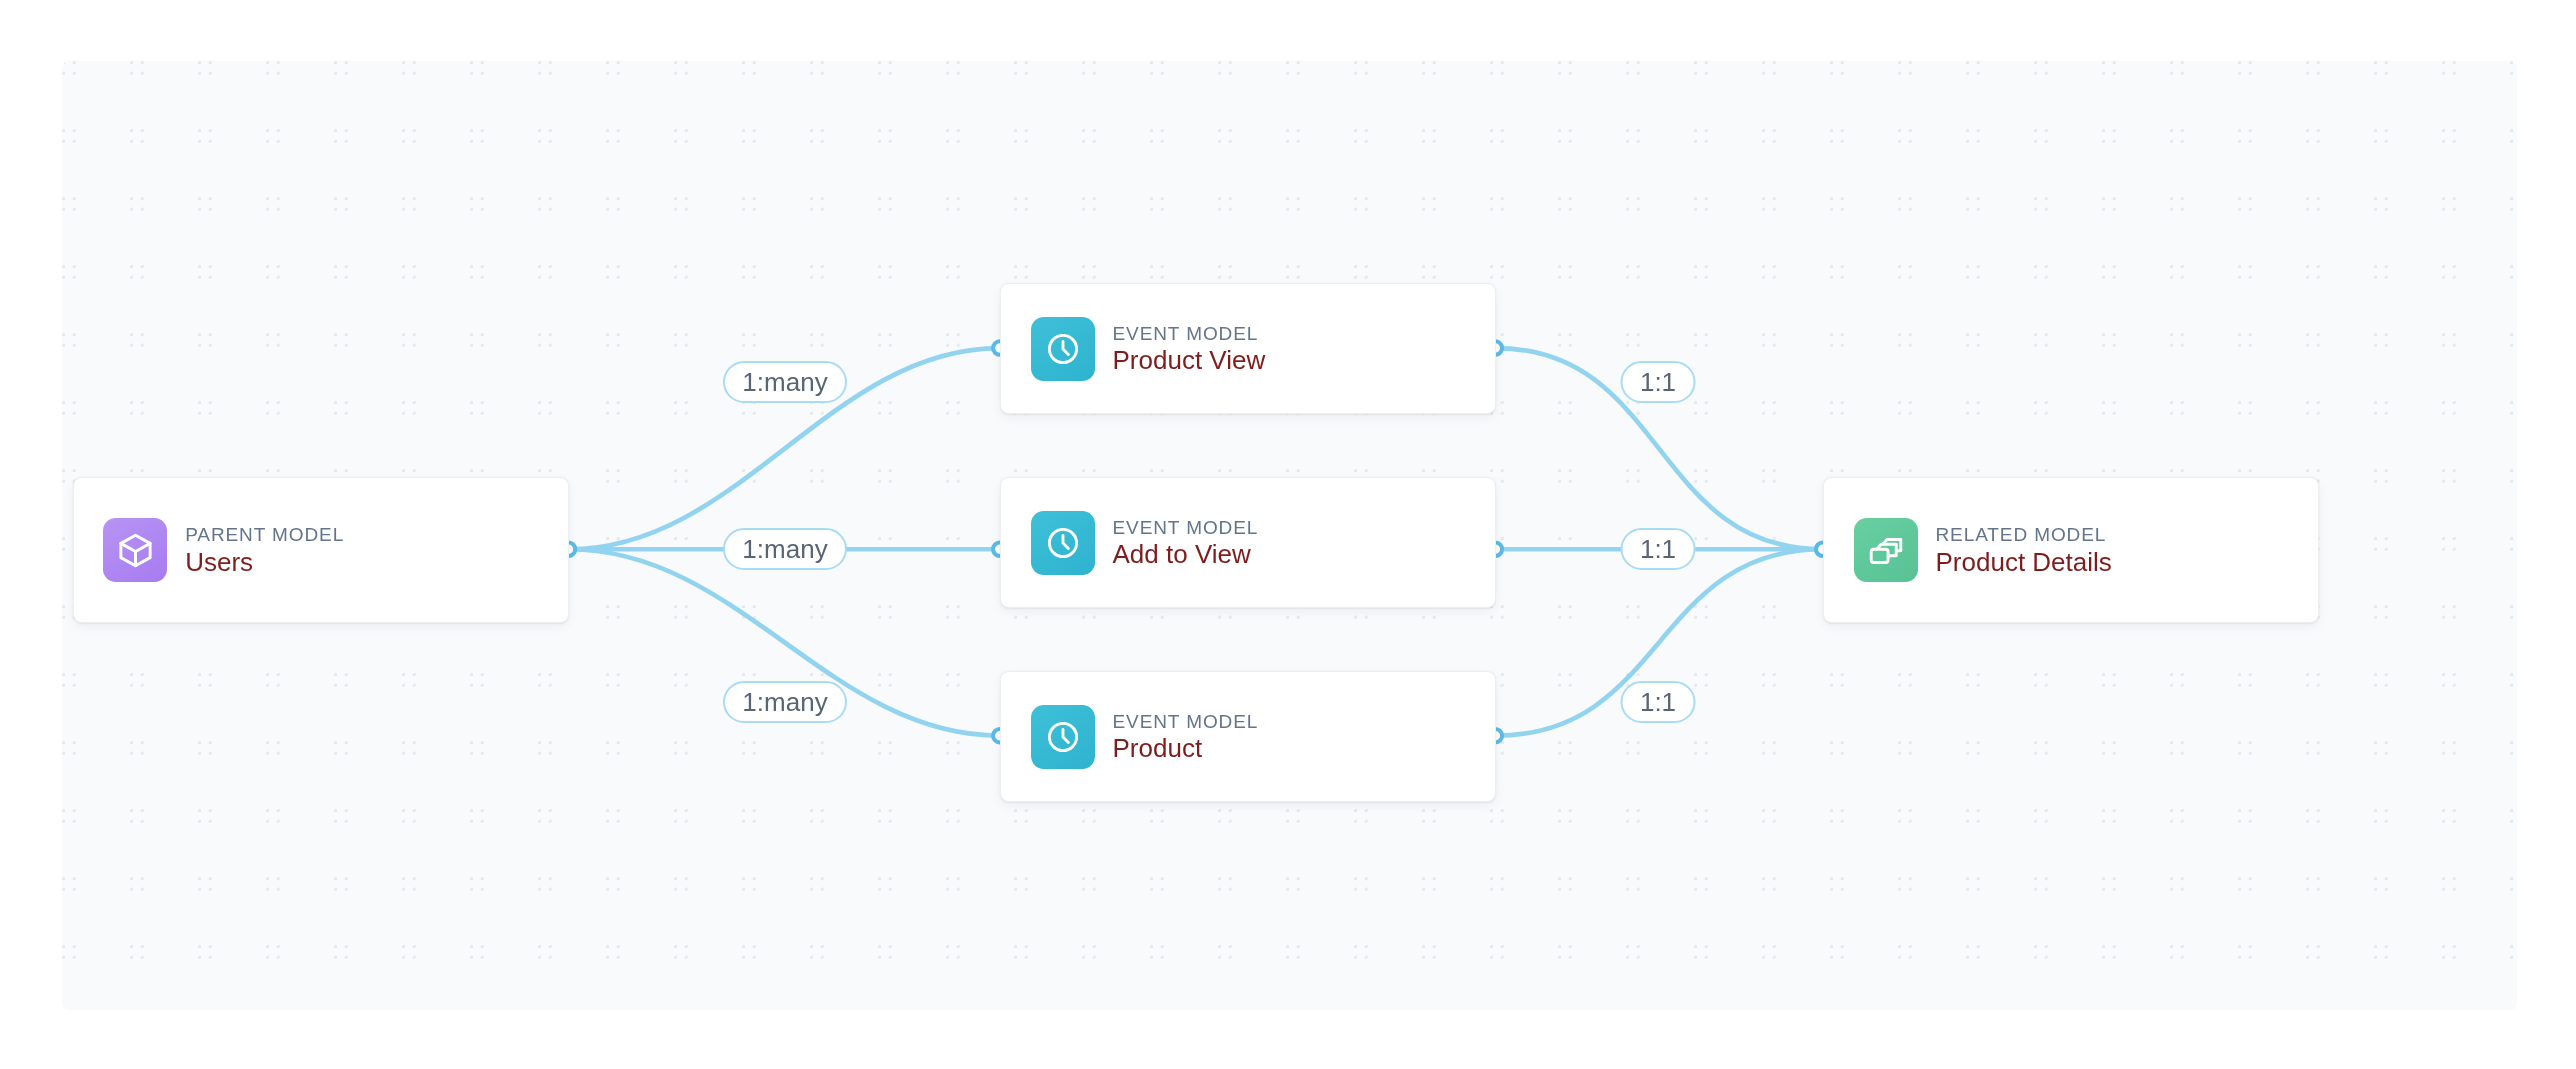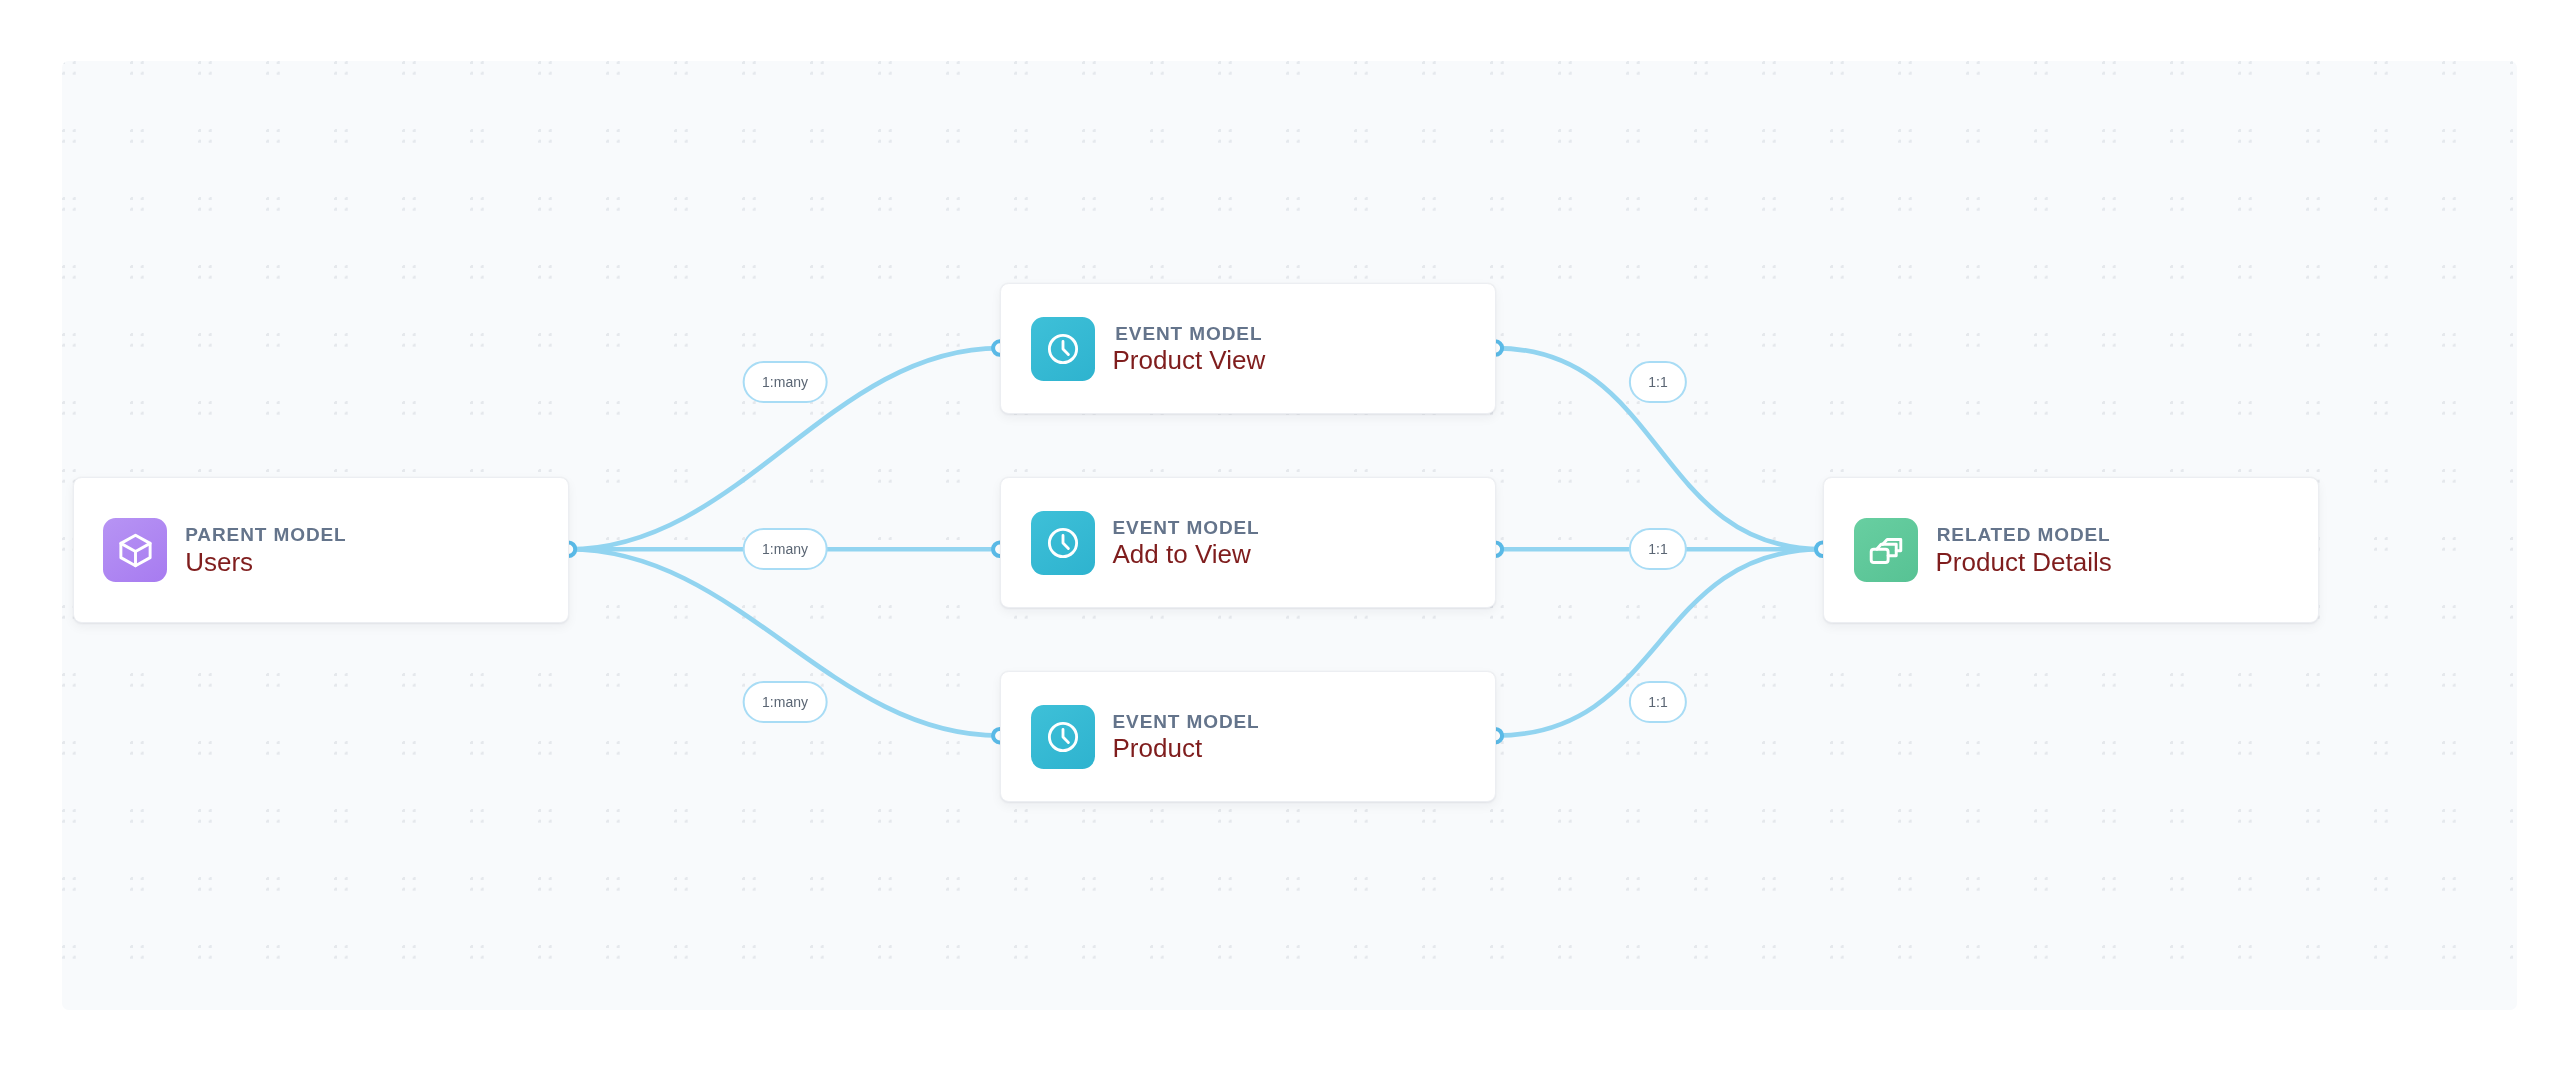--- a/index.html
+++ b/index.html
@@ -48,25 +48,24 @@
   }
   .node-icon {
     width:64px; height:64px;
     border-radius:12.7px;
     flex:0 0 auto;
     display:flex; align-items:center; justify-content:center;
   }
   .node-text { display:flex; flex-direction:column; gap:4.7px; }
   .node-kicker {
     font-size:19px;
-    font-weight:bold;
+    font-weight:normal;
     letter-spacing:0.9px;
     color:#64748b;
     line-height:1;
-    text-align:center;
   }
   .node-title {
     font-size:26px;
     color:#7f1d1d;
     line-height:1;
   }
 
   .icon-parent  { background:linear-gradient(145deg,#b794f4 0%,#a77bf0 100%); }
   .icon-event   { background:linear-gradient(145deg,#3ec0d8 0%,#2eb3cf 100%); }
   .icon-related { background:linear-gradient(145deg,#68cfa1 0%,#57c294 100%); }
@@ -81,21 +80,21 @@
   
   .rel-pill {
     position:absolute;
     transform:translate(-50%,-50%);
     background:#ffffff;
     border:2px solid #a8dcf5;
     border-radius:670px;
     height:42px;
     padding:0 17.4px;
     display:flex; align-items:center; justify-content:center;
-    font-size:14px;
+    font-size:26px;
     color:#5a6573;
     white-space:nowrap;
   }
 </style>
 </head>
 <body>
 
 <div id="canvas">
 
   <div id="dots"></div>

